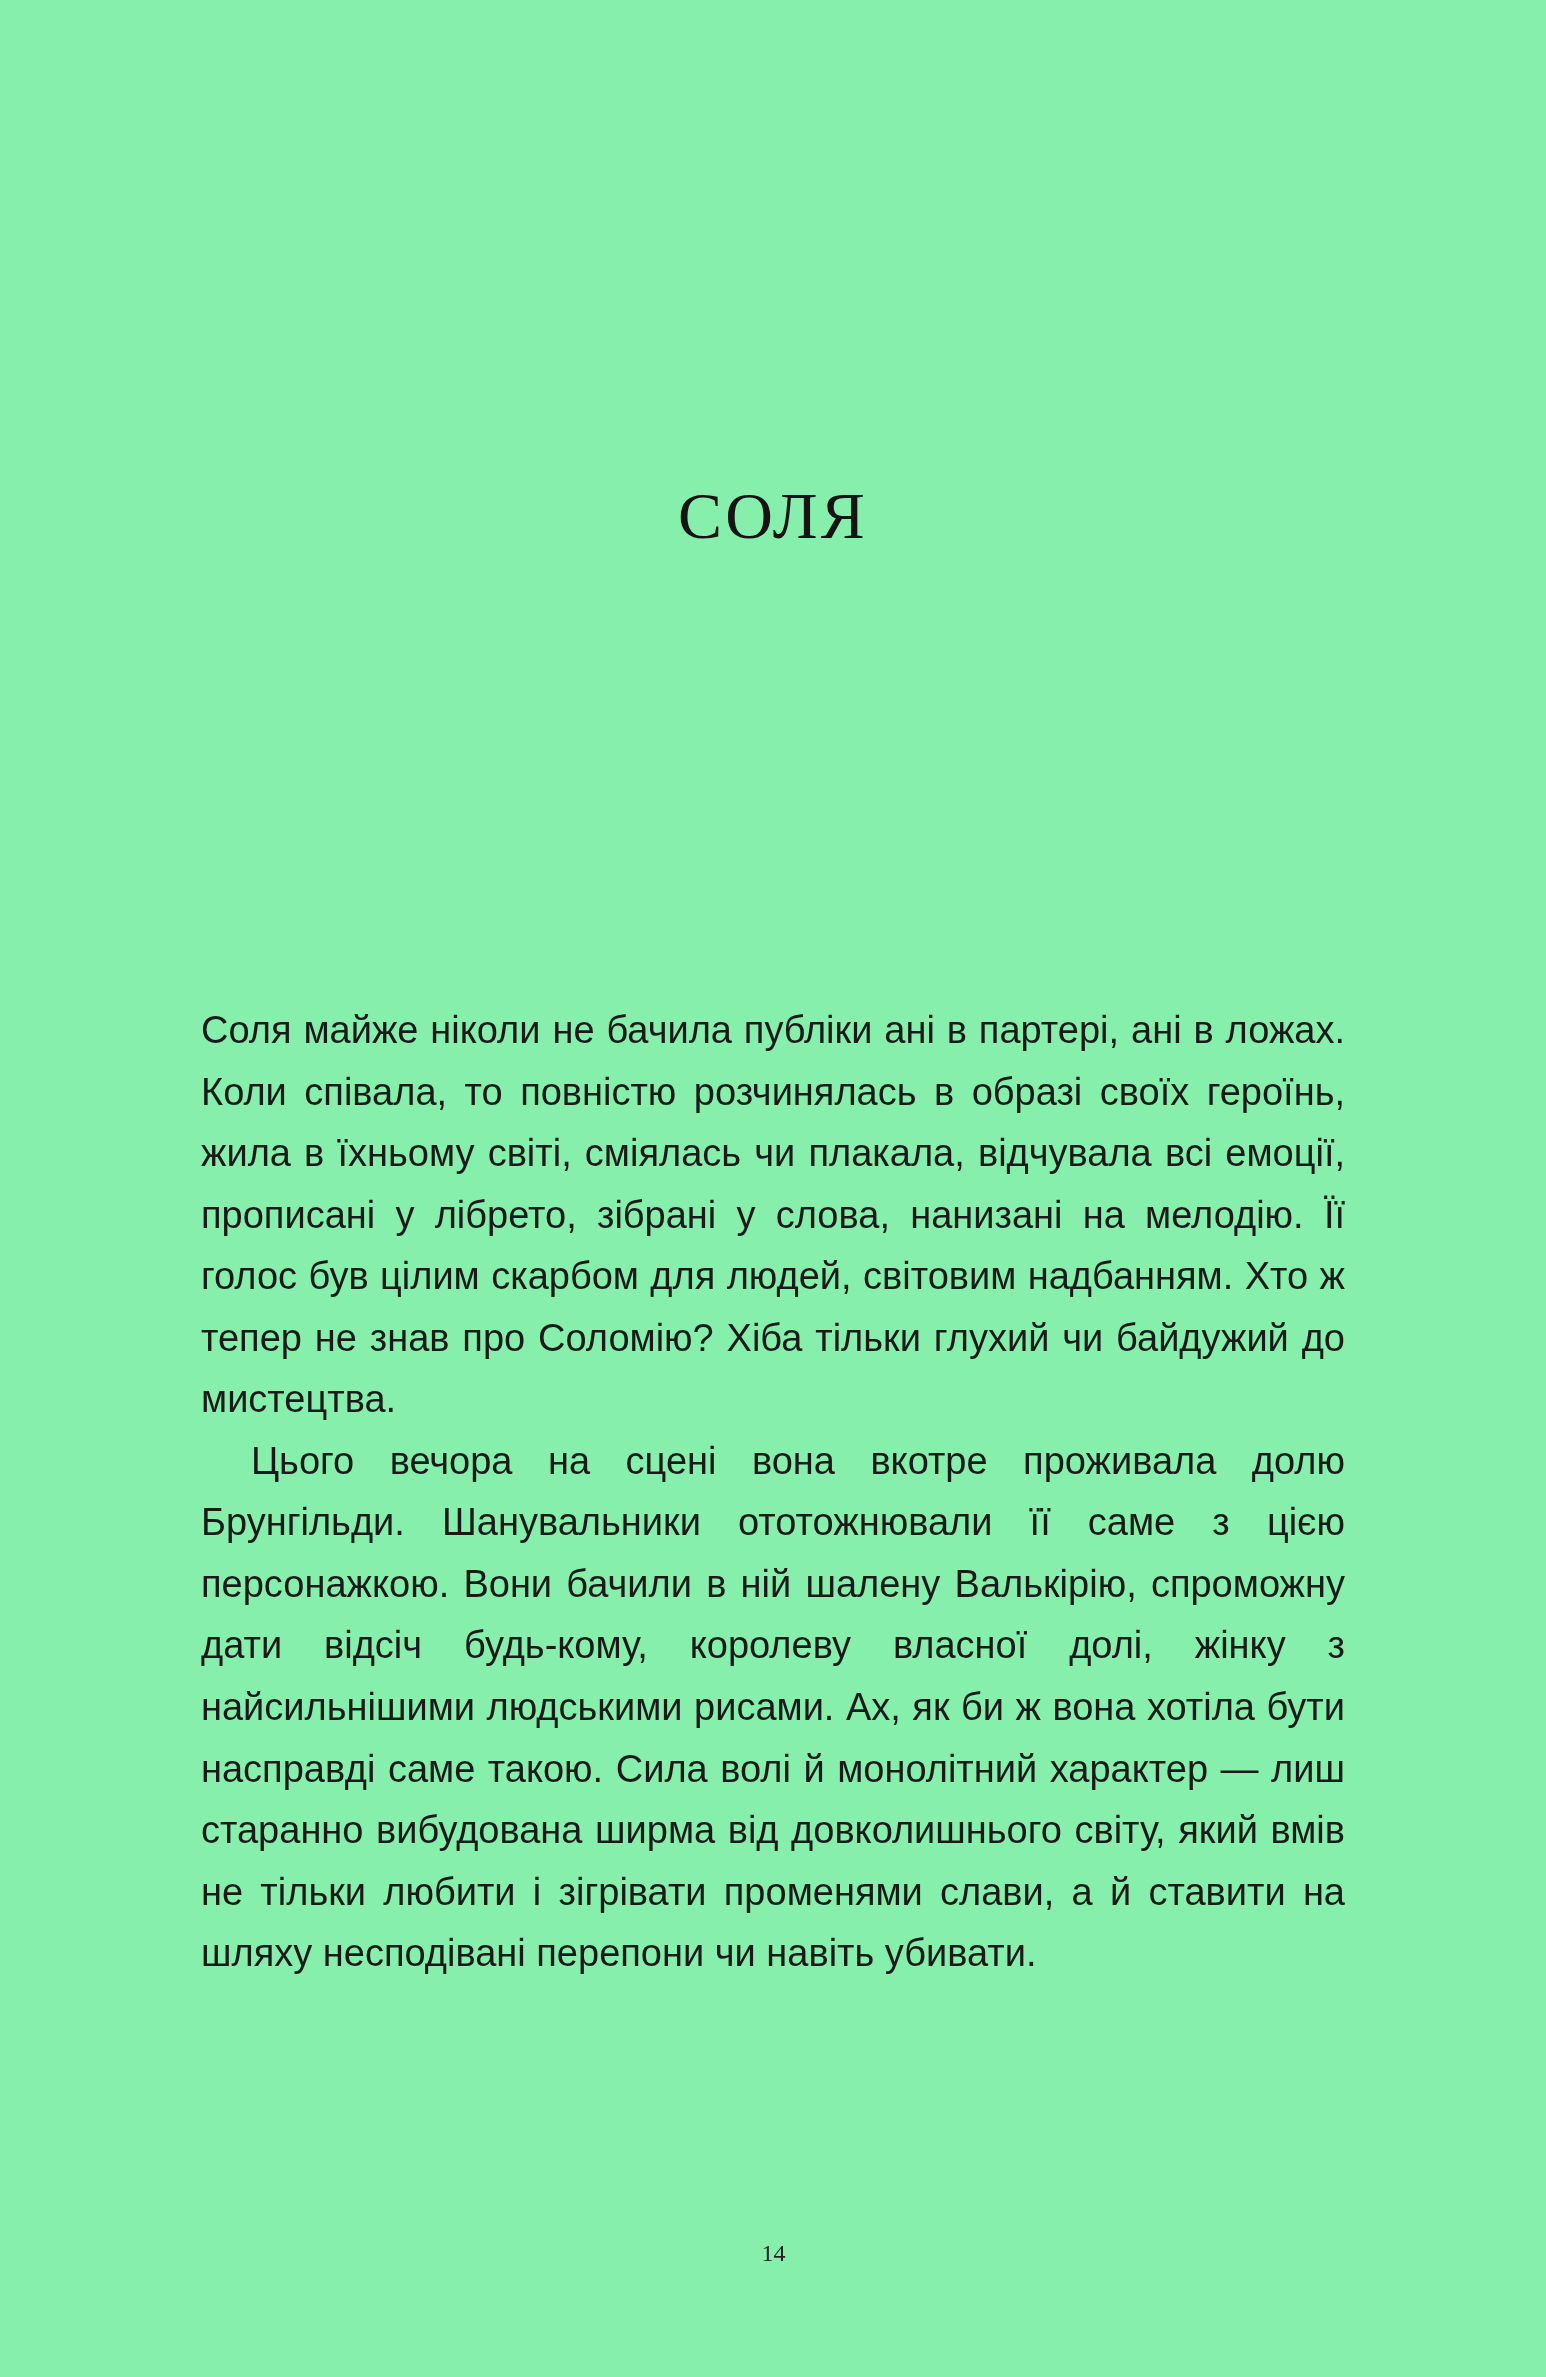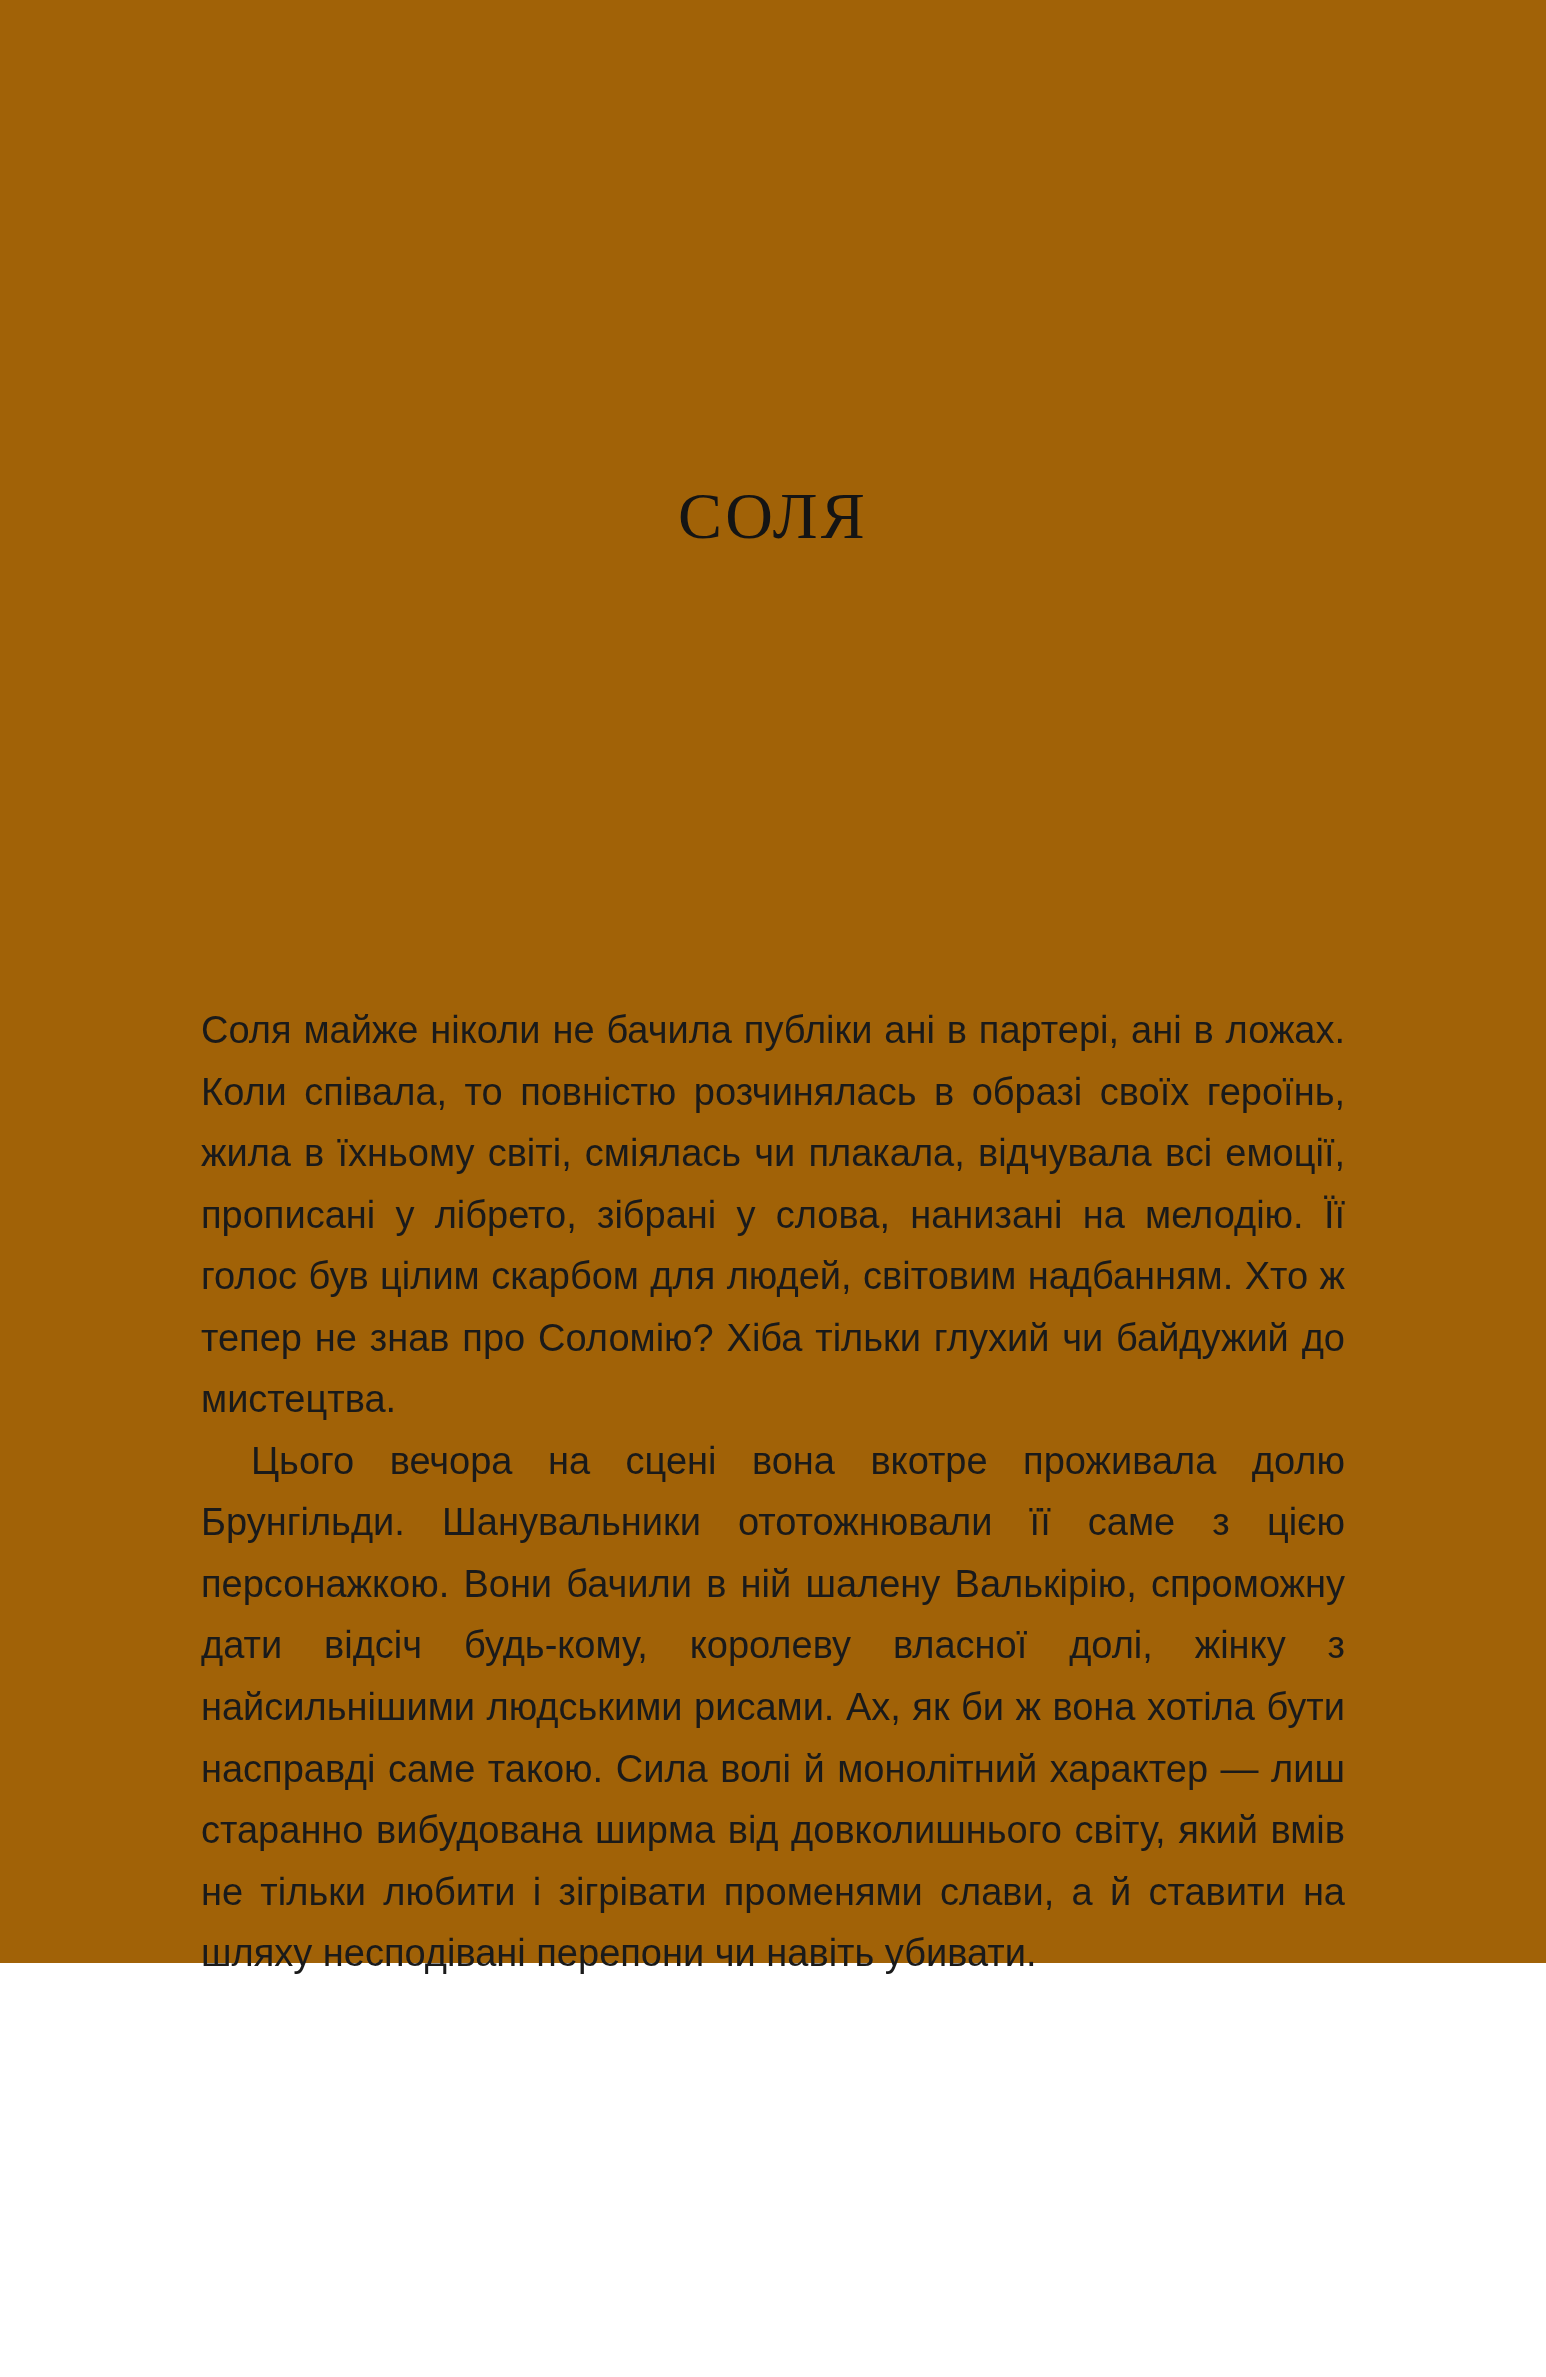--- a/index.html
+++ b/index.html
@@ -11,22 +11,22 @@
   body {
     width: 1547px;
     height: 2377px;
     overflow: hidden;
     font-family: "Liberation Sans", sans-serif;
     color: #111111;
   }
   .page {
     position: relative;
     width: 1547px;
-    height: 1963px;
-    background: #a16207;
+    height: 2377px;
+    background: #86efac;
     box-sizing: border-box;
   }
   .content {
     position: absolute;
     left: 201px;
     top: 0;
     width: 1144px;
     height: 2377px;
   }
   .chapter-title {
@@ -75,14 +75,15 @@
 
 <div class="page">
   <div class="content">
     <h1 class="chapter-title">СОЛЯ</h1>
 
     <p class="body-text para-first">Соля майже ніколи не бачила публіки ані в партері, ані в ложах. Коли співала, то повністю розчинялась в образі своїх героїнь, жила в їхньому світі, сміялась чи плакала, відчувала всі емоції, прописані у лібрето, зібрані у слова, нанизані на мелодію. Її голос був цілим скарбом для людей, світовим надбанням. Хто ж тепер не знав про Соломію? Хіба тільки глухий чи байдужий до мистецтва.</p>
 
     <p class="body-text para">Цього вечора на сцені вона вкотре проживала долю Брунгільди. Шанувальники ототожнювали її саме з цією персонажкою. Вони бачили в ній шалену Валькірію, спроможну дати відсіч будь-кому, королеву власної долі, жінку з найсильнішими людськими рисами. Ах, як би ж вона хотіла бути насправді саме такою. Сила волі й монолітний характер — лиш старанно вибудована ширма від довколишнього світу, який вмів не тільки любити і зігрівати променями слави, а й ставити на шляху несподівані перепони чи навіть убивати.</p>
   </div>
 
+  <div class="folio">14</div>
 </div>
 
 
 </body></html>

